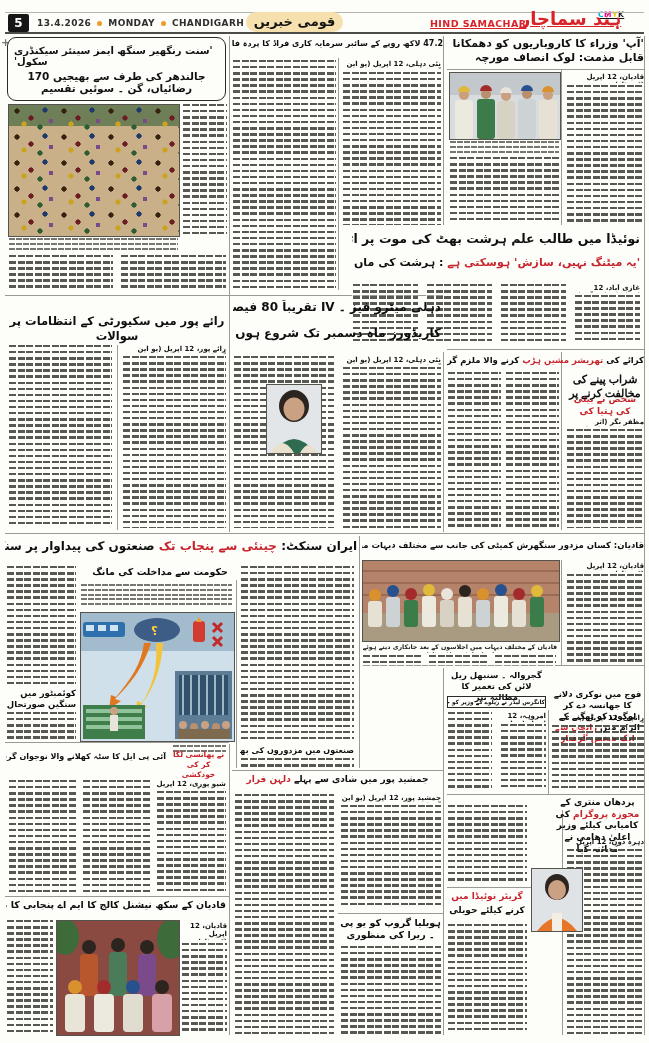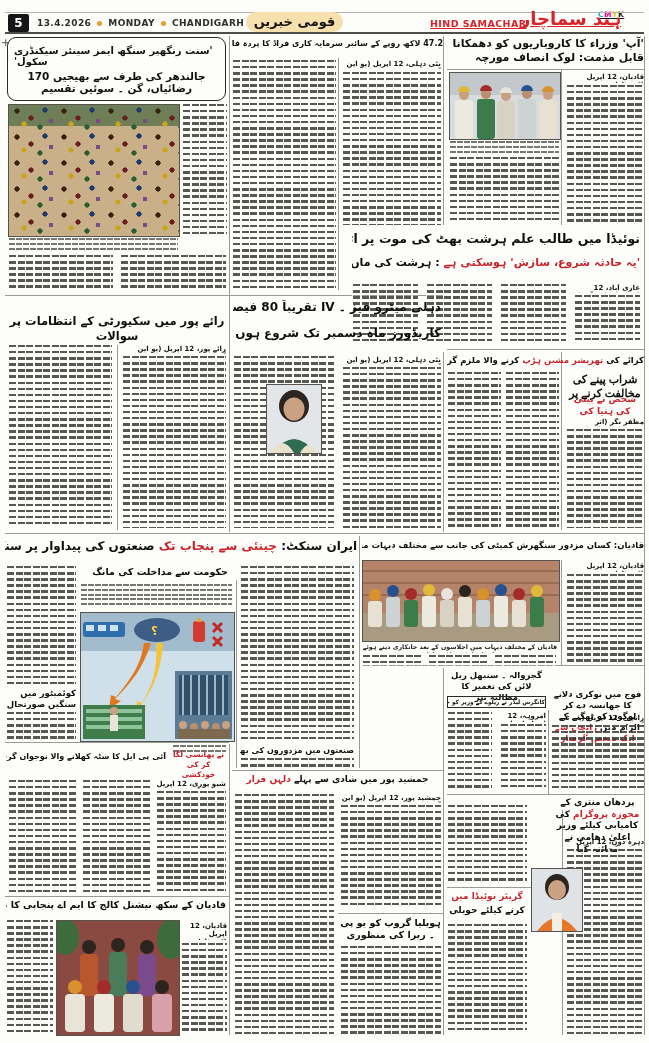--- a/index.html
+++ b/index.html
@@ -142,21 +142,21 @@
     </div>
     <div class="pcap" style="left:449px;top:141px;width:110px;height:12px;"></div>
     <div class="ptxt" style="left:449px;top:157px;width:110px;height:67px;"></div>
     <div class="dl" style="left:566px;top:73px;width:78px;height:10px;">قادیان، 12 اپریل (ڈیجیٹل)</div>
     <div class="ptxt" style="left:566px;top:85px;width:78px;height:139px;"></div>
   </div>
 
   <div>
     <div class="hl nw" style="left:352px;top:231px;width:288px;font-size:12.5px;">نوئیڈا میں طالب علم ہرشت بھٹ کی موت پر اٹھے سوال،</div>
     <div class="hl nw" style="left:352px;top:256px;width:288px;font-size:11px;">
-      <span class="red">'یہ حادثہ شروع، سازش' ہوسکتی ہے</span>
+      <span class="red">'یہ میٹنگ نہیں، سازش' ہوسکتی ہے</span>
       <span>: ہرشت کی ماں کا الزام</span>
     </div>
     <div class="dl" style="left:574px;top:284px;width:66px;height:9px;">غازی آباد، 12 اپریل (یو این آئی)</div>
     <div class="ptxt" style="left:574px;top:295px;width:66px;height:49px;"></div>
     <div class="ptxt" style="left:500px;top:284px;width:66px;height:60px;"></div>
     <div class="ptxt" style="left:426px;top:284px;width:66px;height:60px;"></div>
     <div class="ptxt" style="left:352px;top:284px;width:66px;height:60px;"></div>
   </div>
 
   <div>

